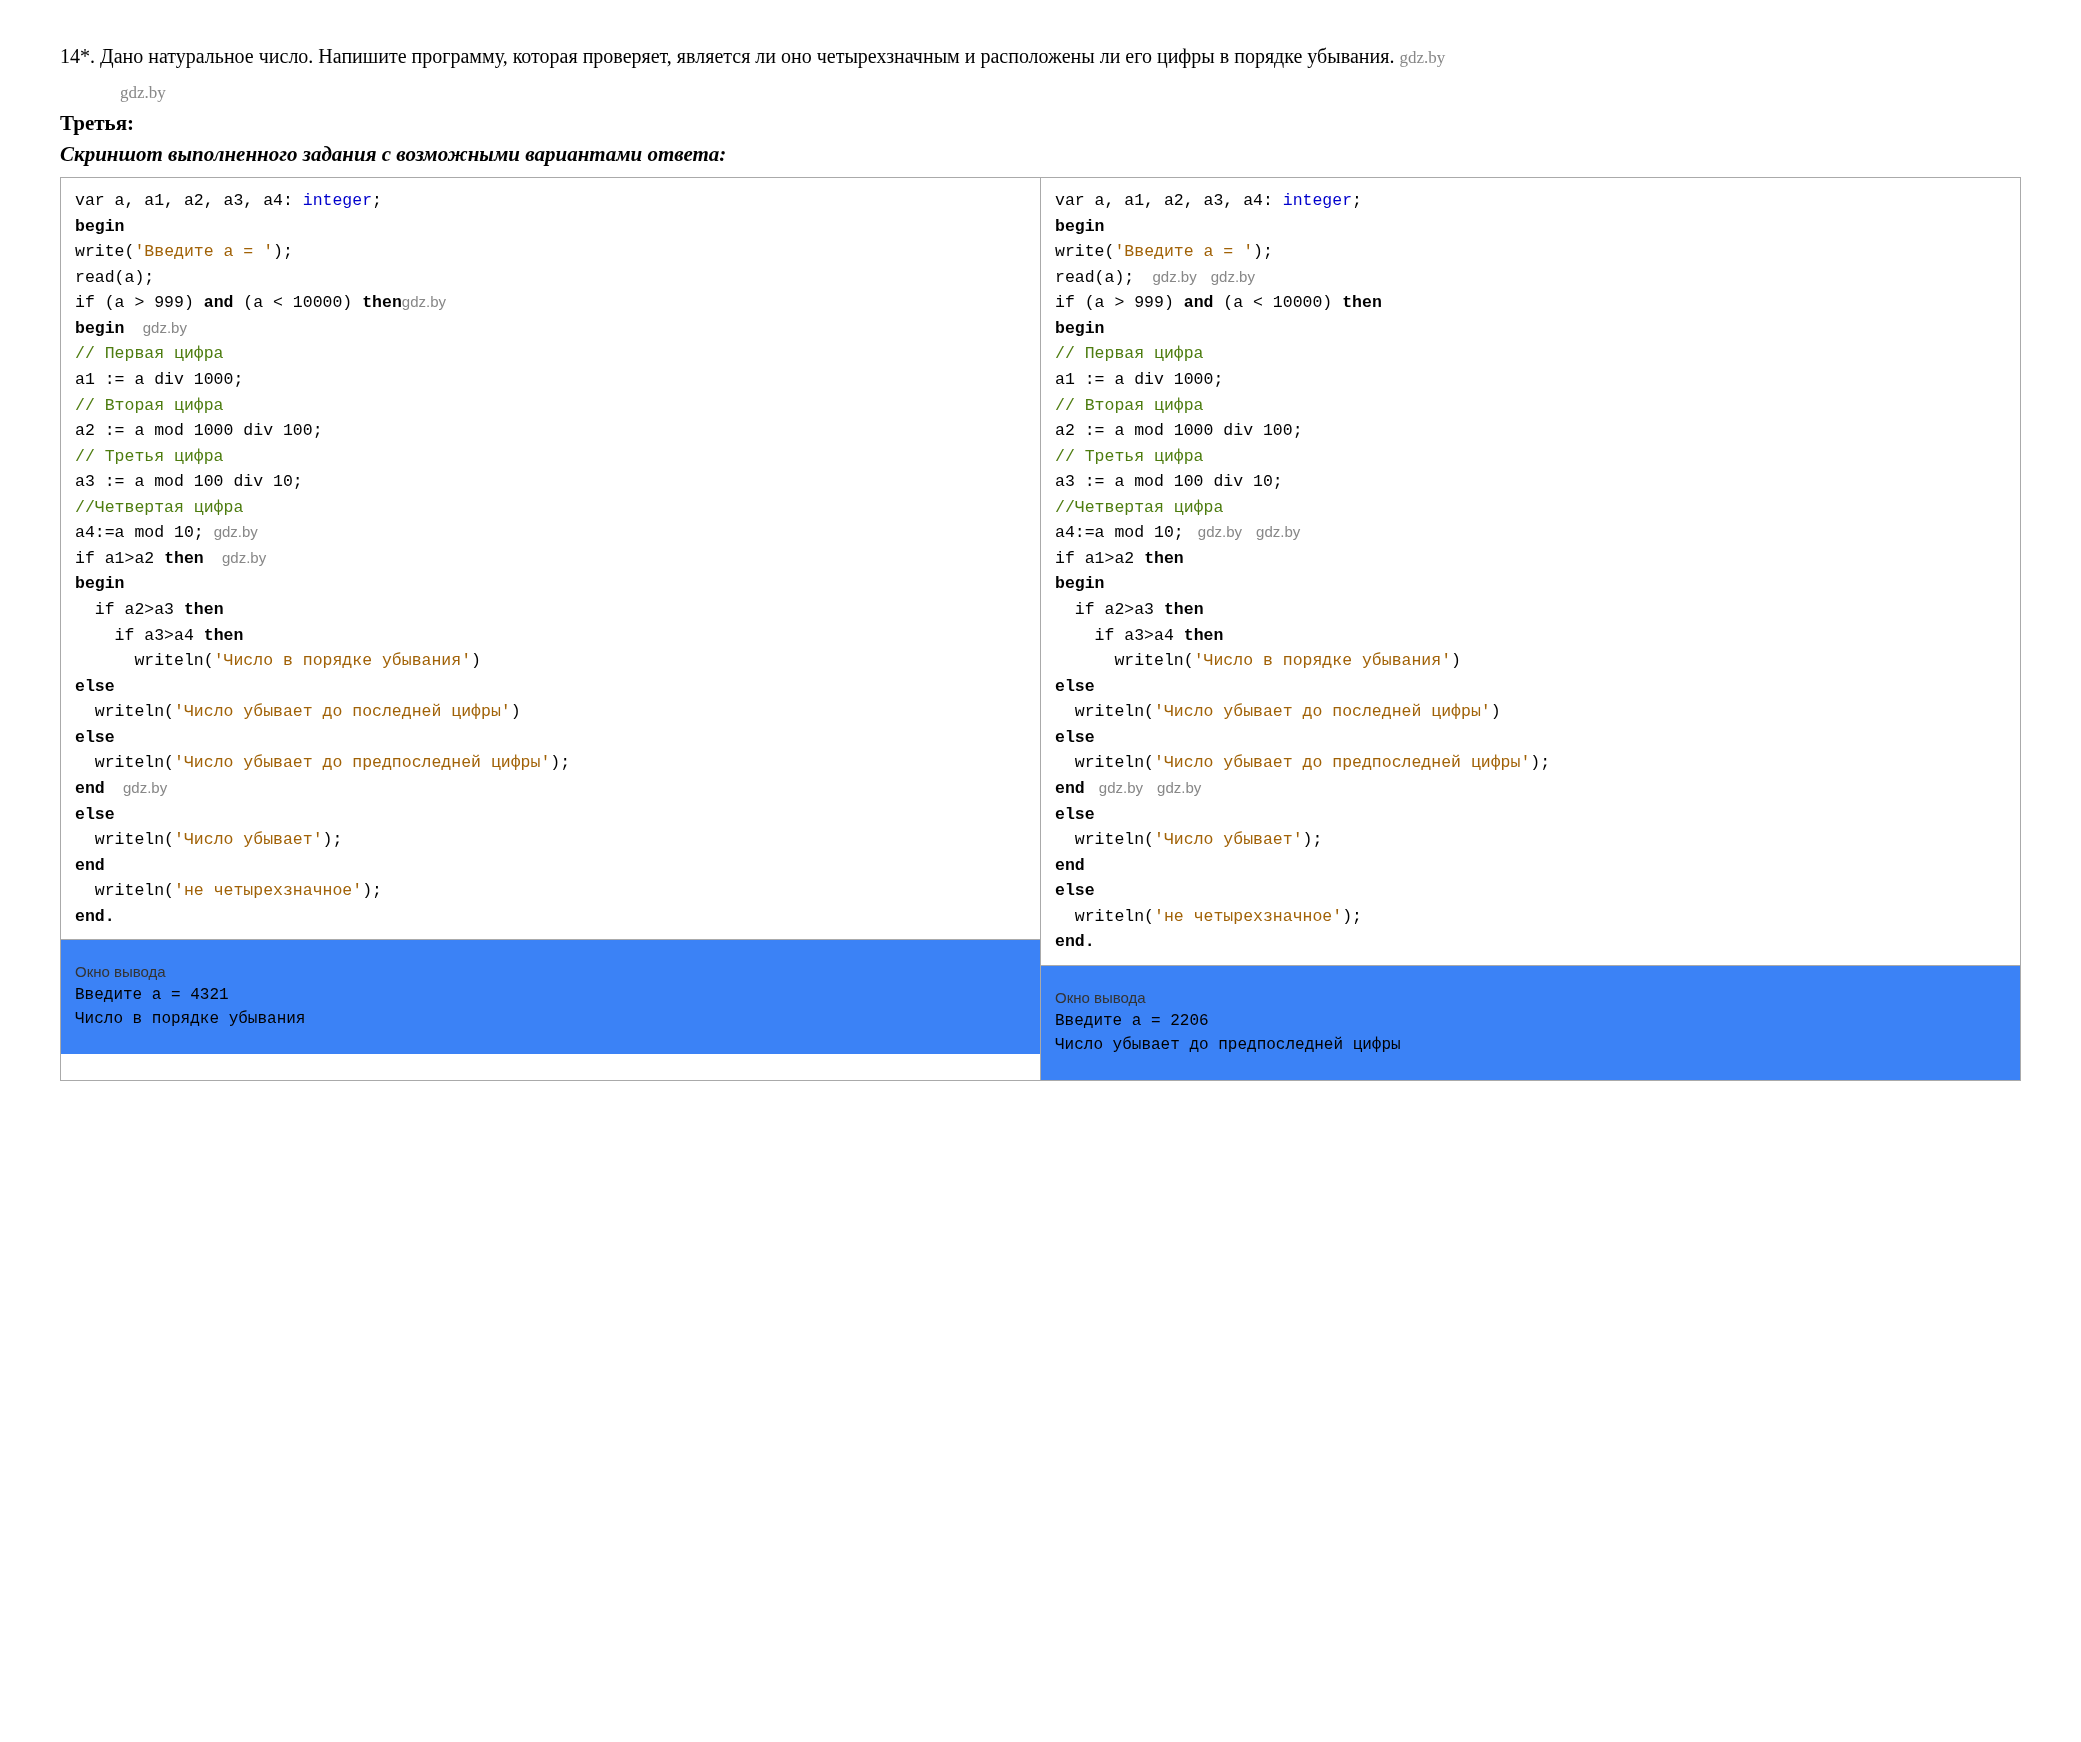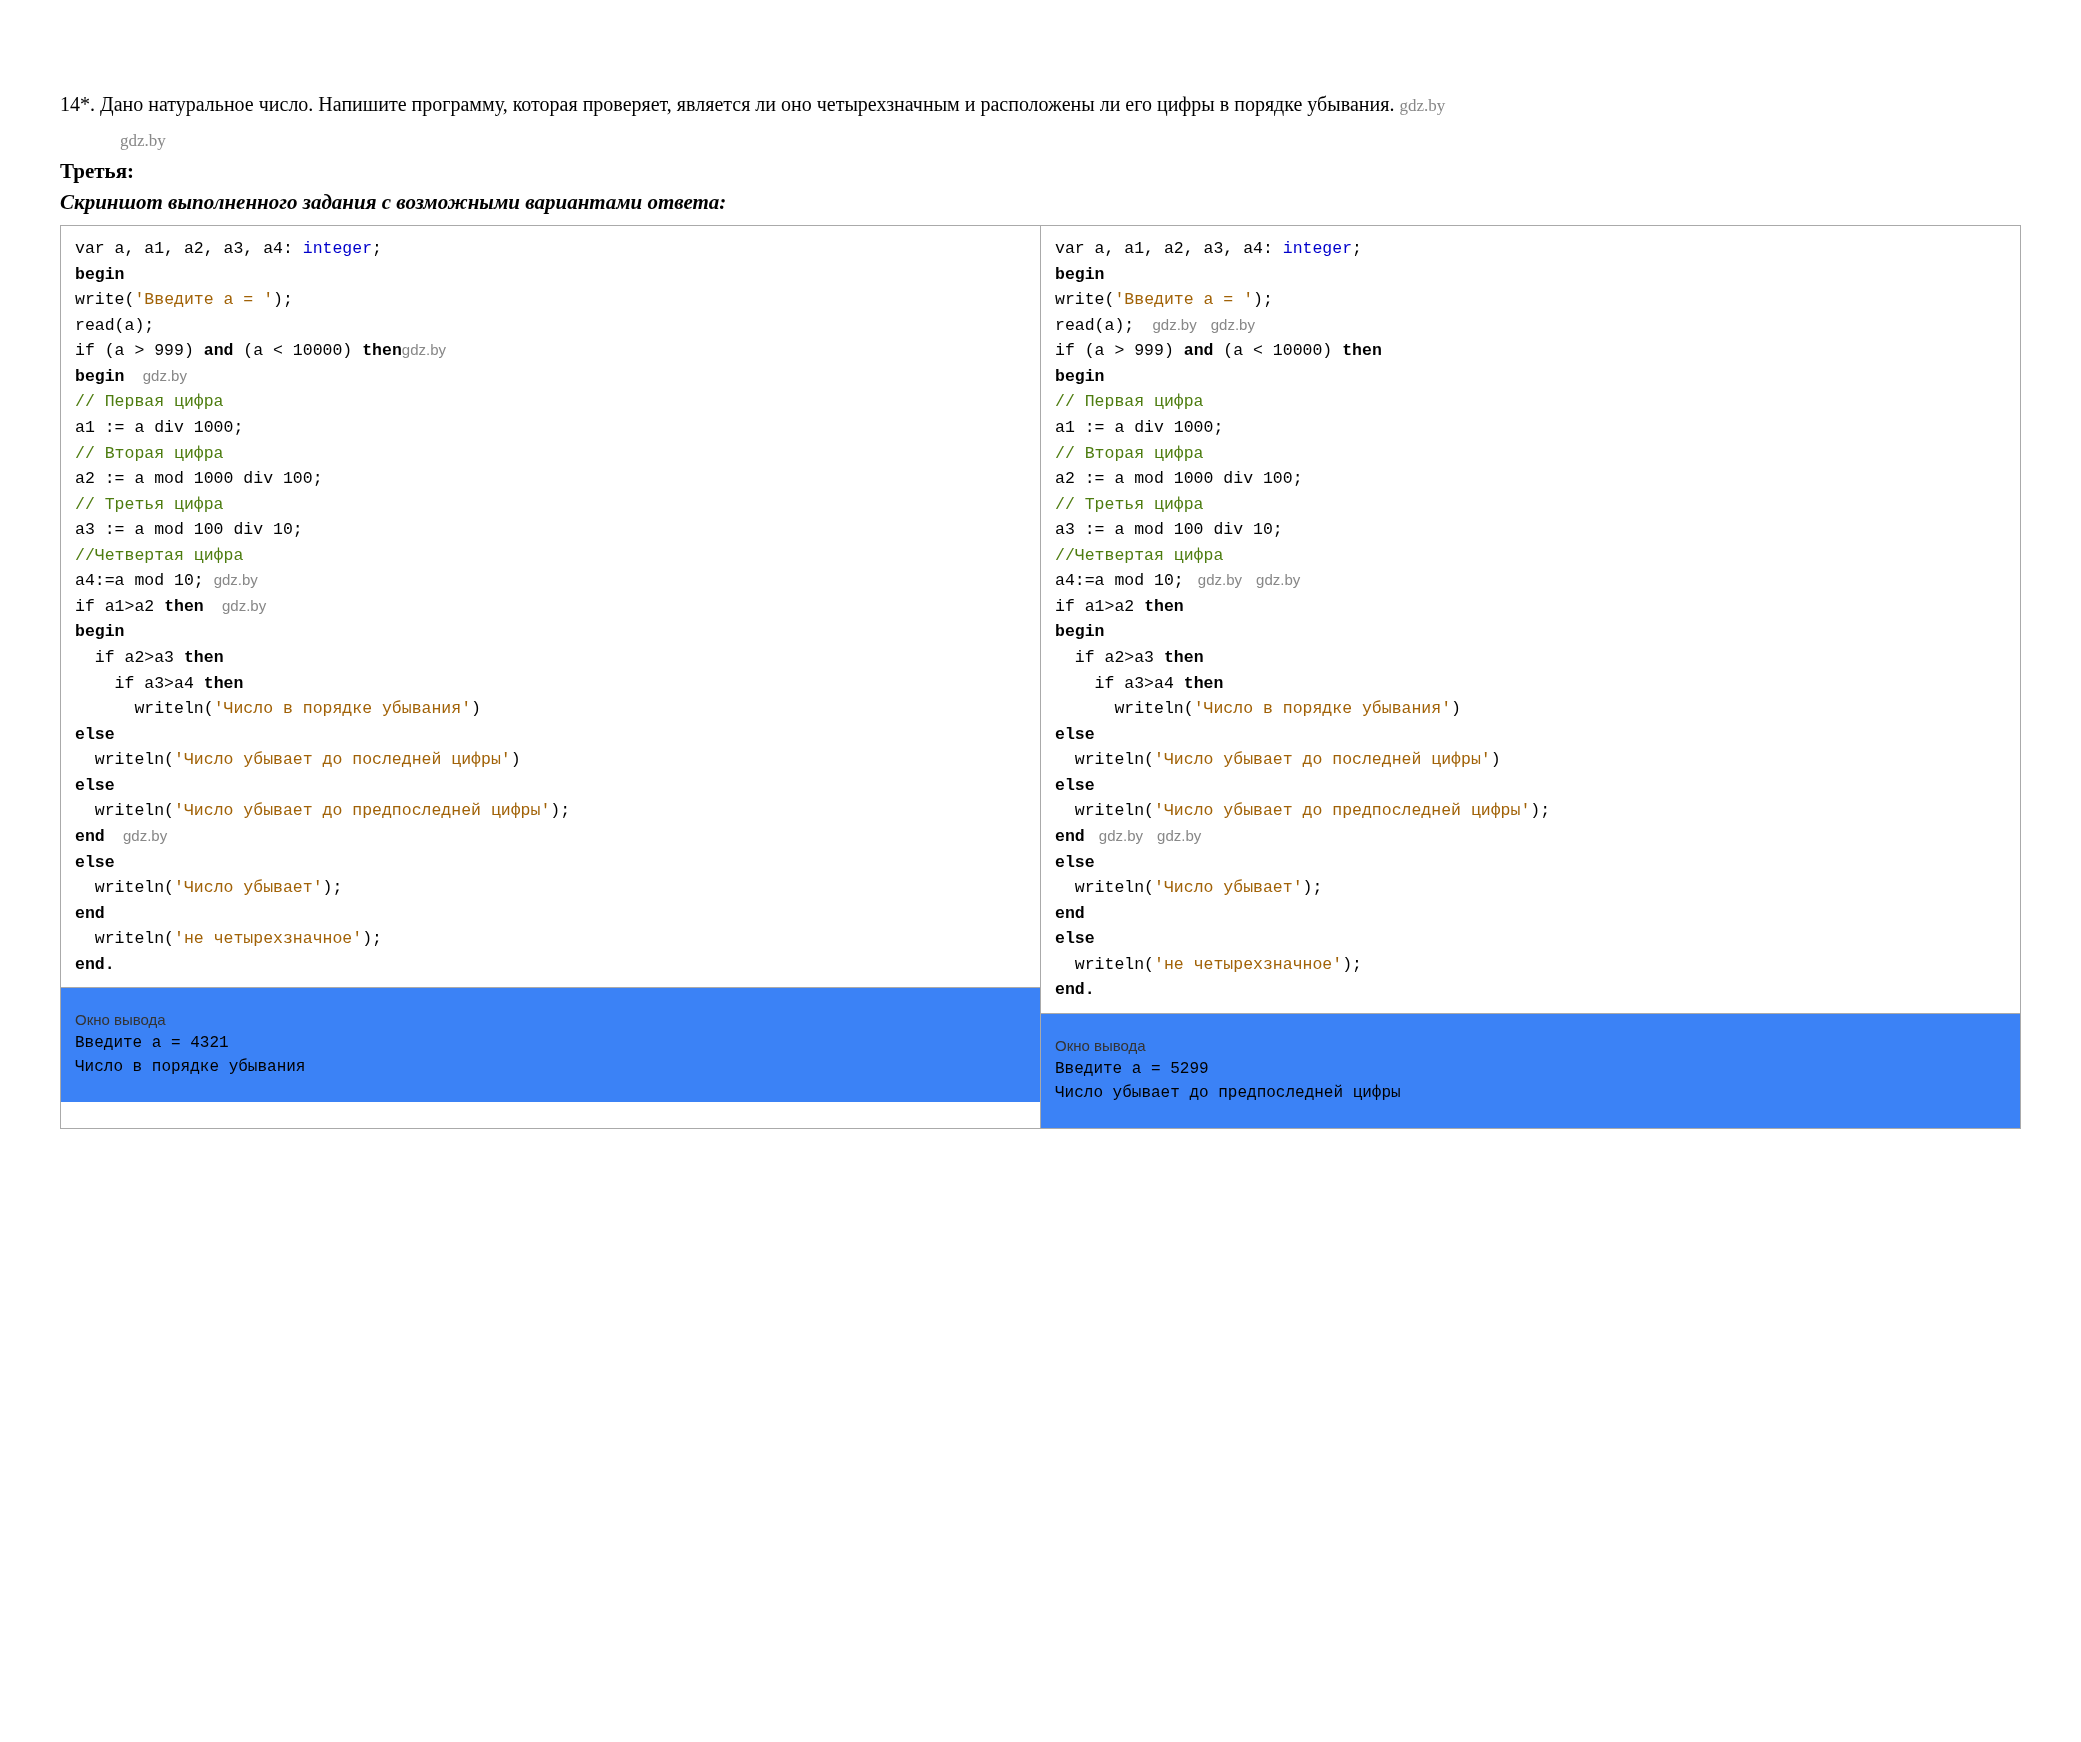--- a/index.html
+++ b/index.html
@@ -10,21 +10,20 @@
       color: #000;
       width: 2081px;
       min-height: 1742px;
       padding: 40px 60px;
     }
     .task-text {
       font-size: 20px;
       line-height: 1.6;
       margin-bottom: 10px;
       text-align: justify;
-      margin-top: 48px;
     }
     .watermark {
       color: #888;
       font-size: 17px;
     }
     .answer-label {
       font-weight: bold;
       font-size: 21px;
       margin: 8px 0 6px 0;
     }
@@ -181,19 +180,19 @@
       <span class="code-line"><b>else</b></span>
       <span class="code-line"><span>  writeln(</span><span class="str">'Число убывает'</span><span>);</span></span>
       <span class="code-line"><b>end</b></span>
       <span class="code-line"><b>else</b></span>
       <span class="code-line"><span>  writeln(</span><span class="str">'не четырехзначное'</span><span>);</span></span>
       <span class="code-line"><b>end.</b></span>
     </div>
     <div class="output-area">
       <div class="output-label">Окно вывода</div>
       <div class="output-text">
-        <div>Введите a = 5299</div>
+        <div>Введите a = 2206</div>
         <div>Число убывает до предпоследней цифры</div>
       </div>
     </div>
   </div>
 
 </div>
 
 </body></html>

